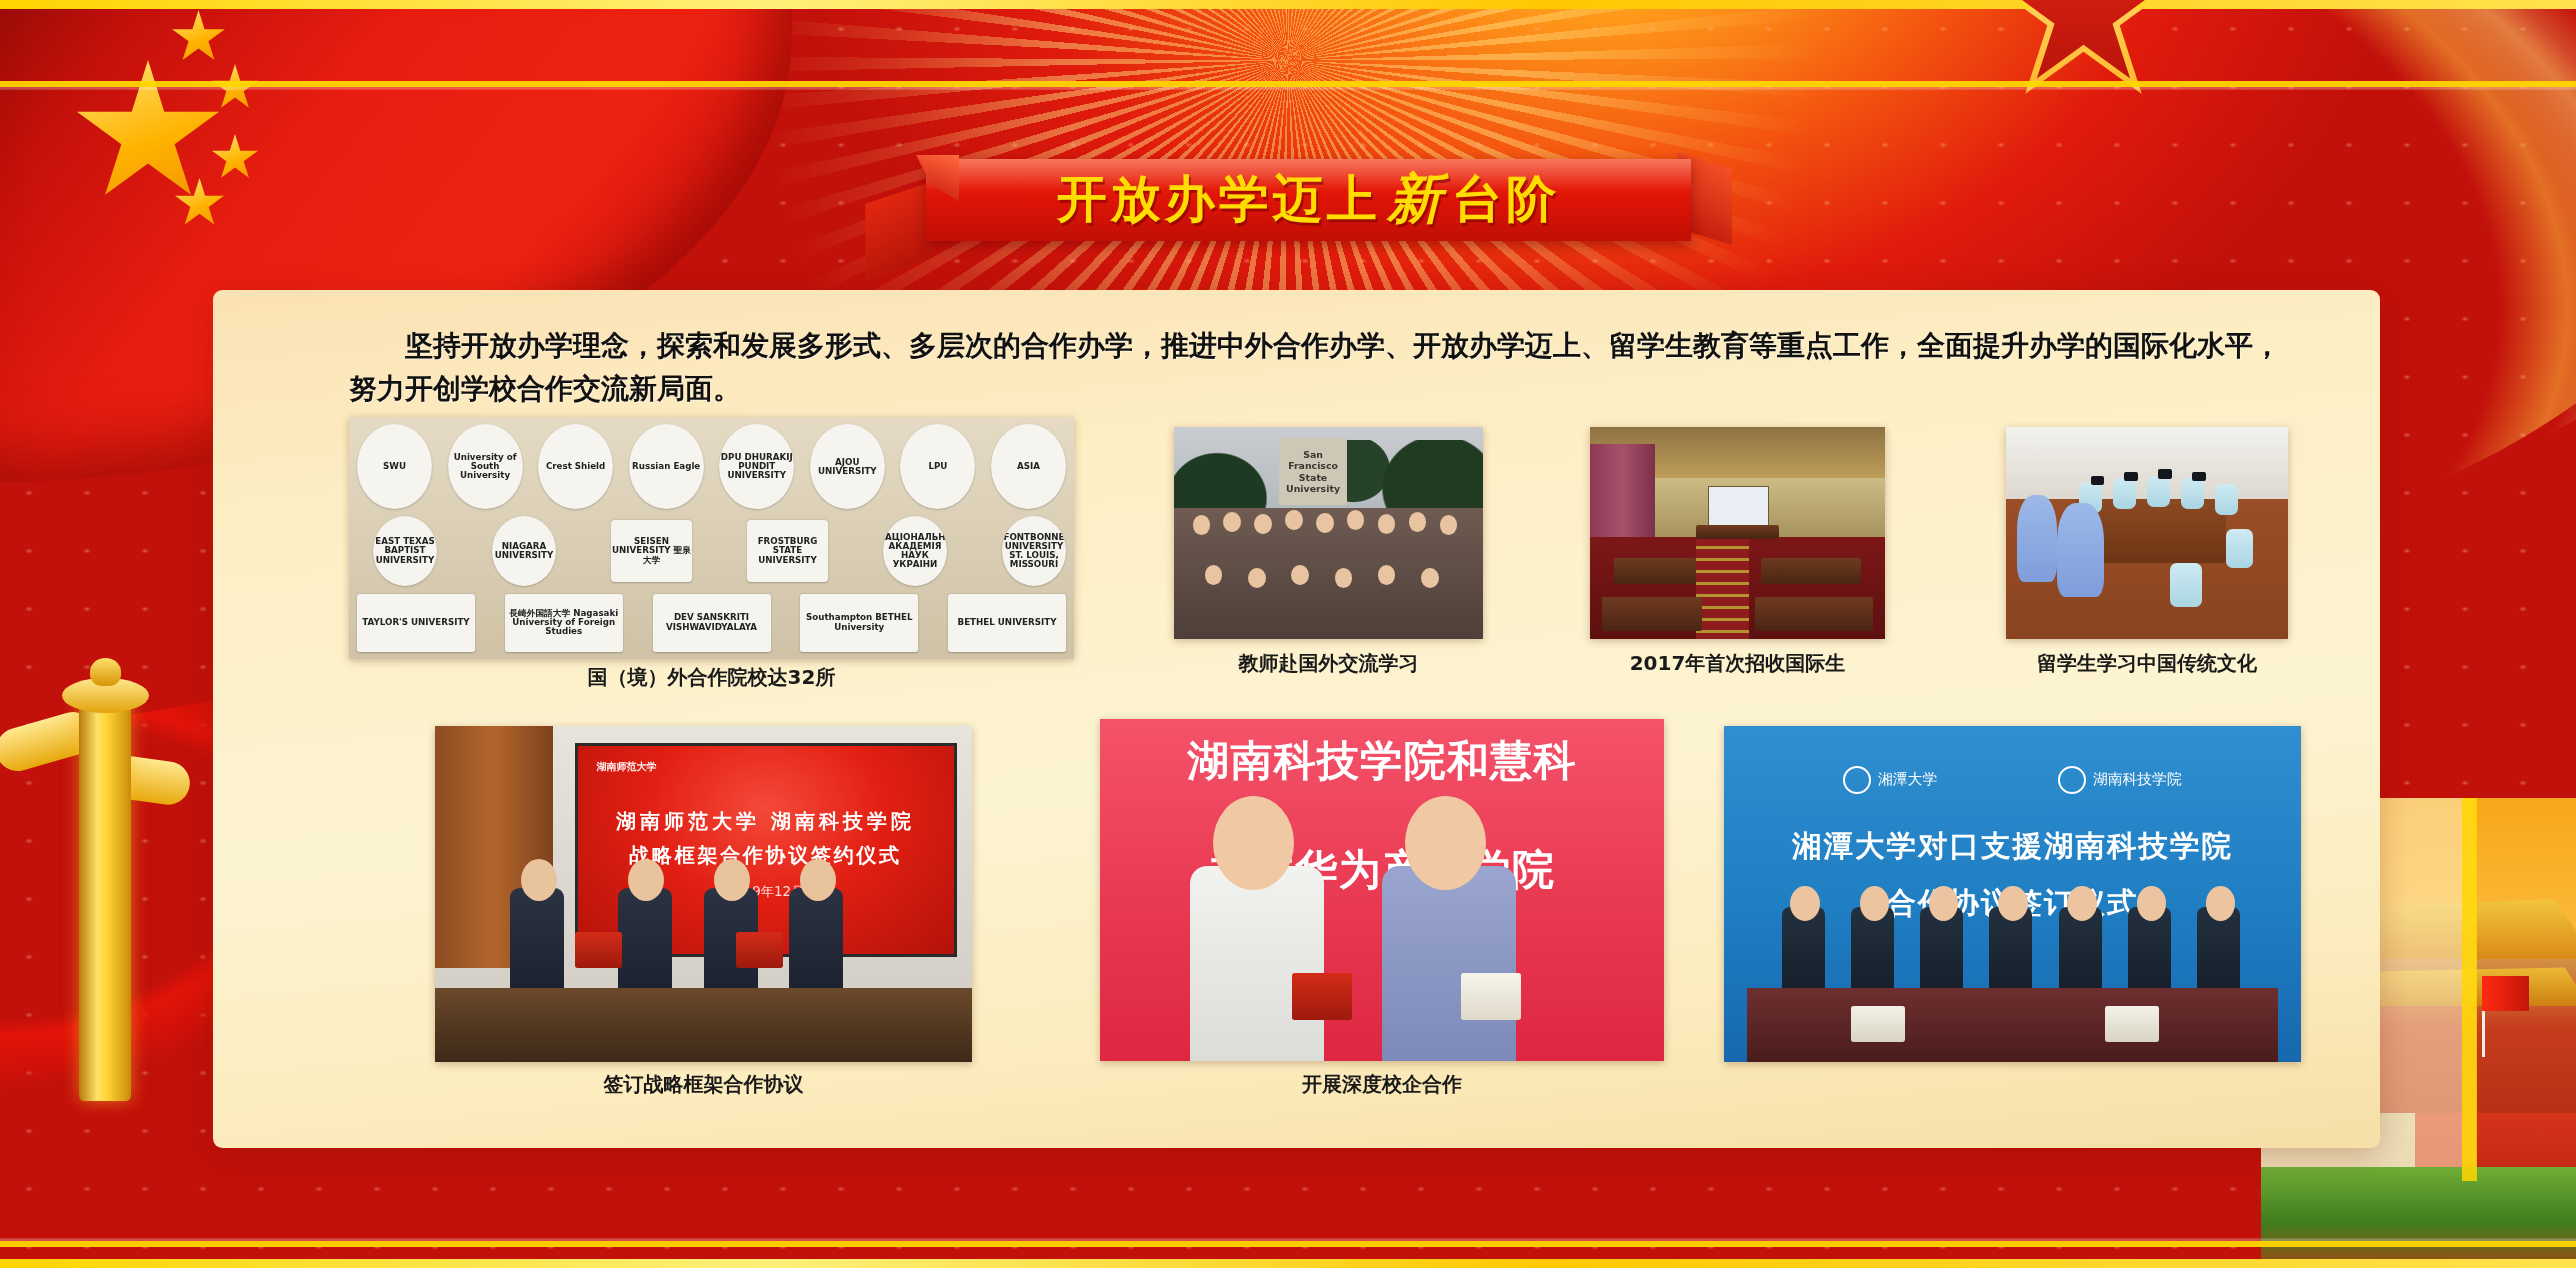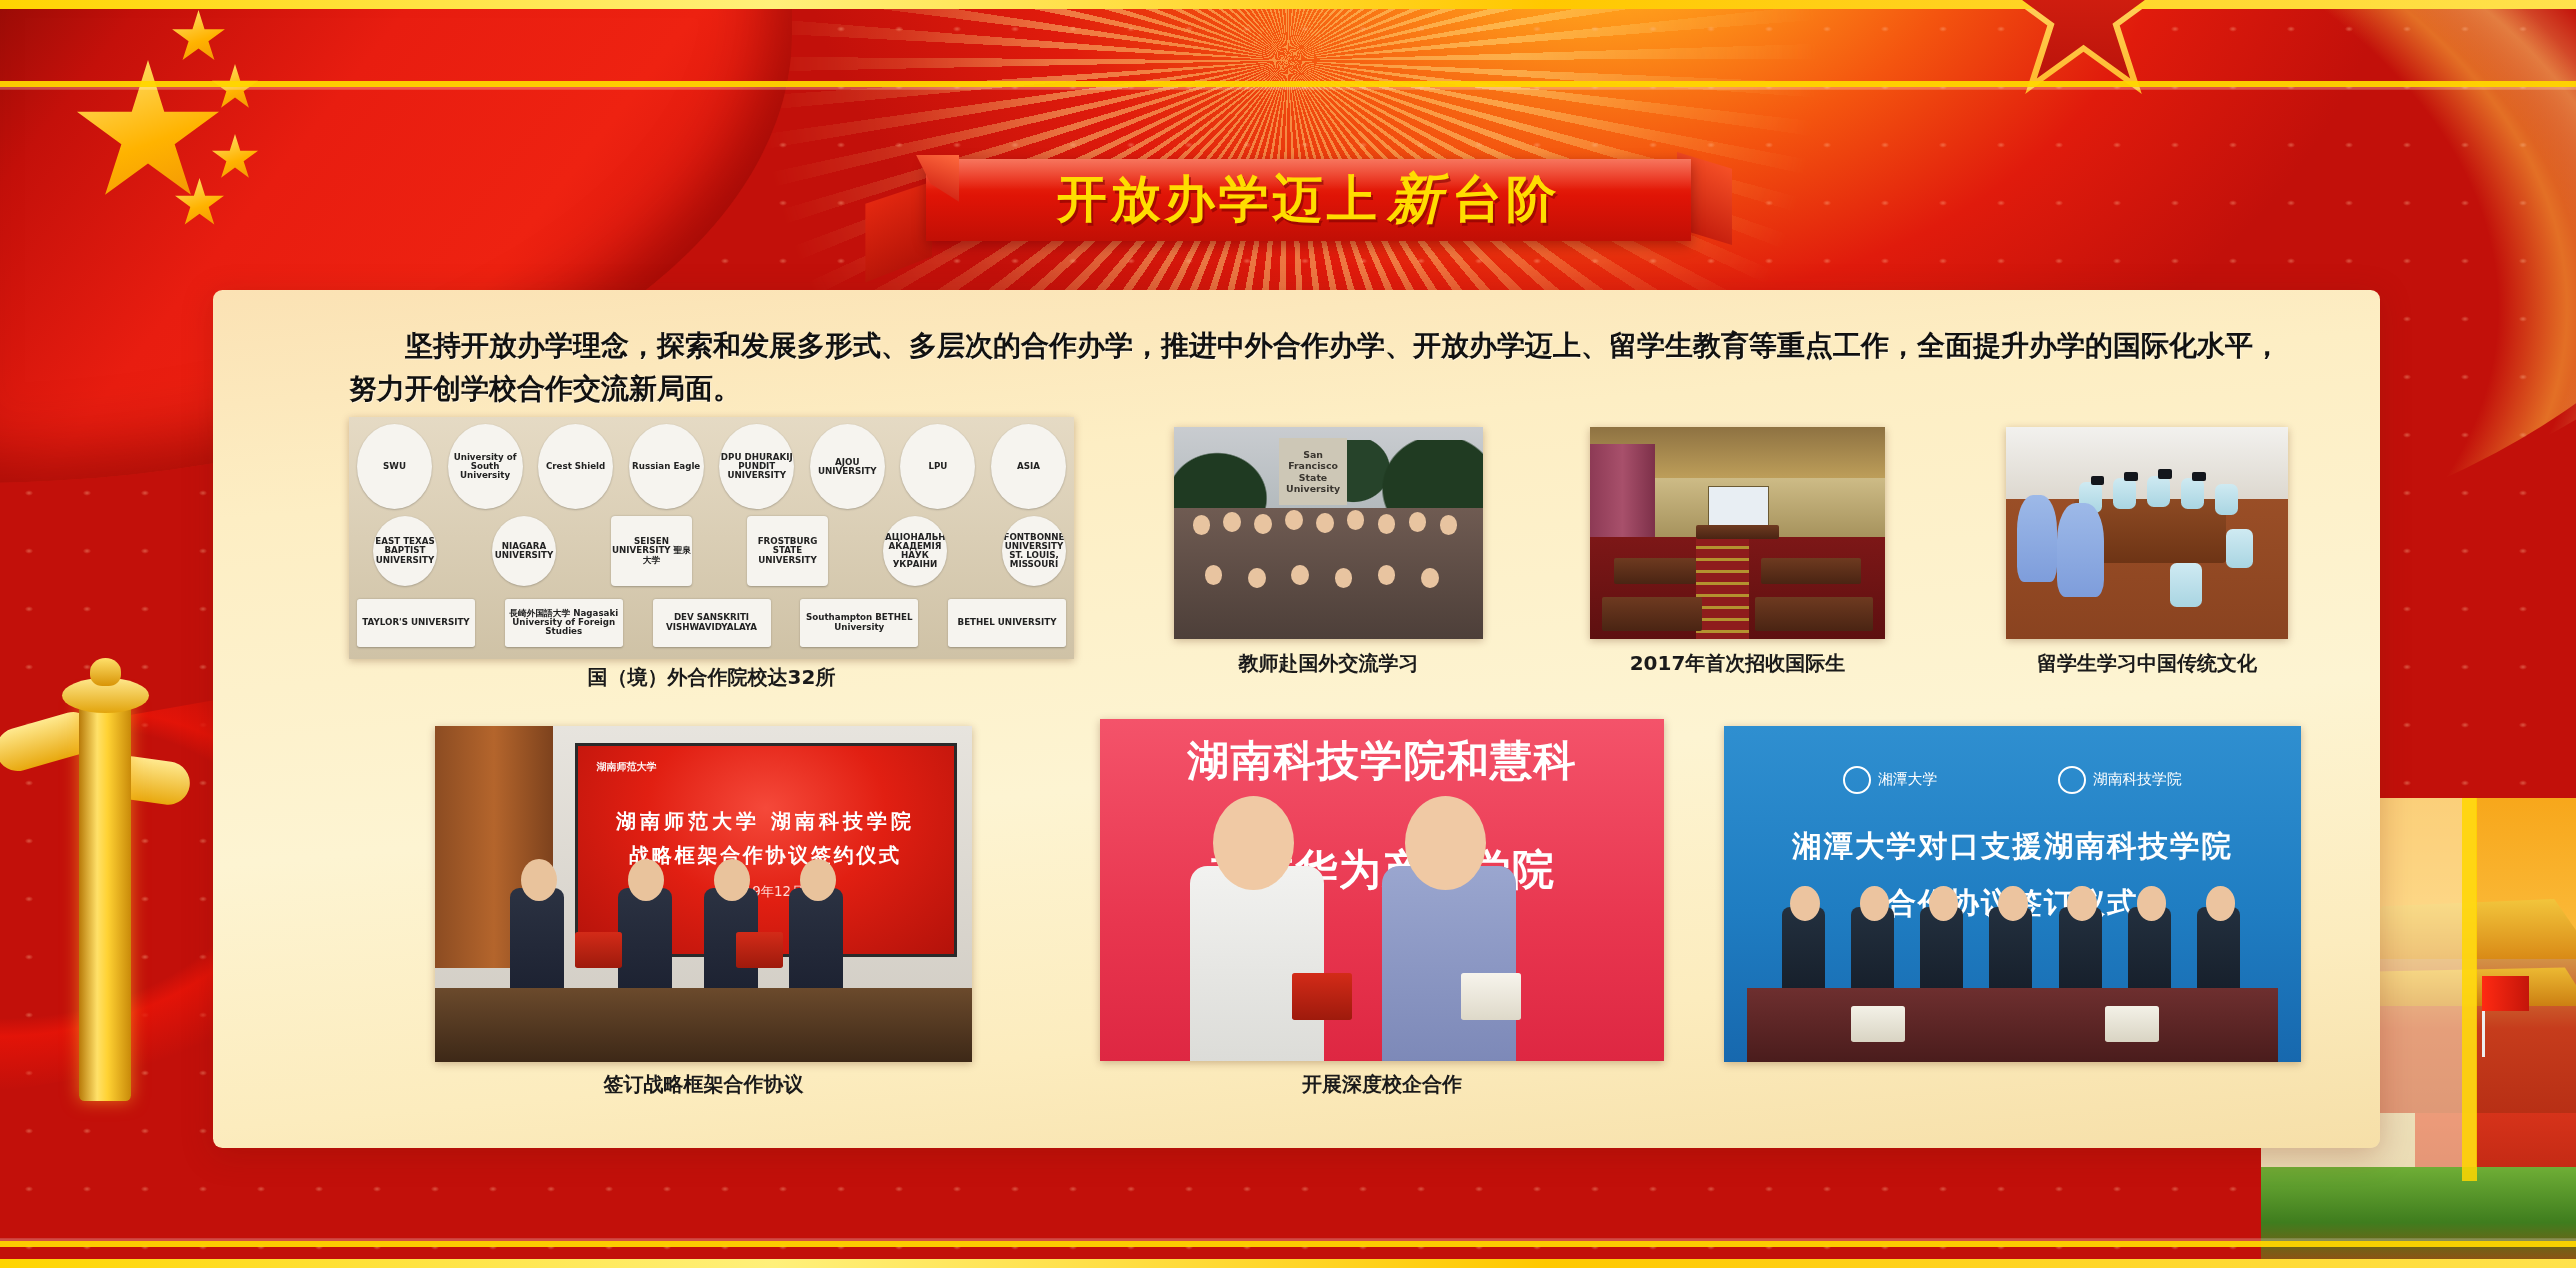--- a/index.html
+++ b/index.html
@@ -214,23 +214,23 @@
   .lr1{top:6.7px;height:86px;}
   .lr2{top:98px;height:72px;margin-left:16px;}
   .lr3{top:176px;height:59px;}
   .lg{
     background:#f6f4ef;border-radius:50%/50%;
     display:flex;align-items:center;justify-content:center;text-align:center;
     font-size:8.7px;font-weight:bold;line-height:1.05;color:#222;overflow:hidden;
     box-shadow:0 0.7px 2px rgba(0,0,0,.25);
   }
   .lr1 .lg{width:75px;height:85px;border-radius:50%;}
-  .lr2 .lg{width:81px;height:70px;border-radius:4px;}
+  .lr2 .lg{width:81px;height:62px;border-radius:4px;}
   .lr2 .lg.oval{width:64px;height:70px;border-radius:50%;}
-  .lr3 .lg{width:118px;height:48px;border-radius:2.7px;}
+  .lr3 .lg{width:118px;height:58px;border-radius:2.7px;}
 
   
   .p2{left:1174px;top:427px;width:309px;height:212px;}
   .p3{left:1590px;top:427px;width:295px;height:212px;}
   .p4{left:2006px;top:427px;width:282px;height:212px;}
 
   
   .p5{left:435px;top:726px;width:537px;height:336px;}
   .p6{left:1100px;top:719px;width:564px;height:342px;}
   .p7{left:1724px;top:726px;width:577px;height:336px;}

